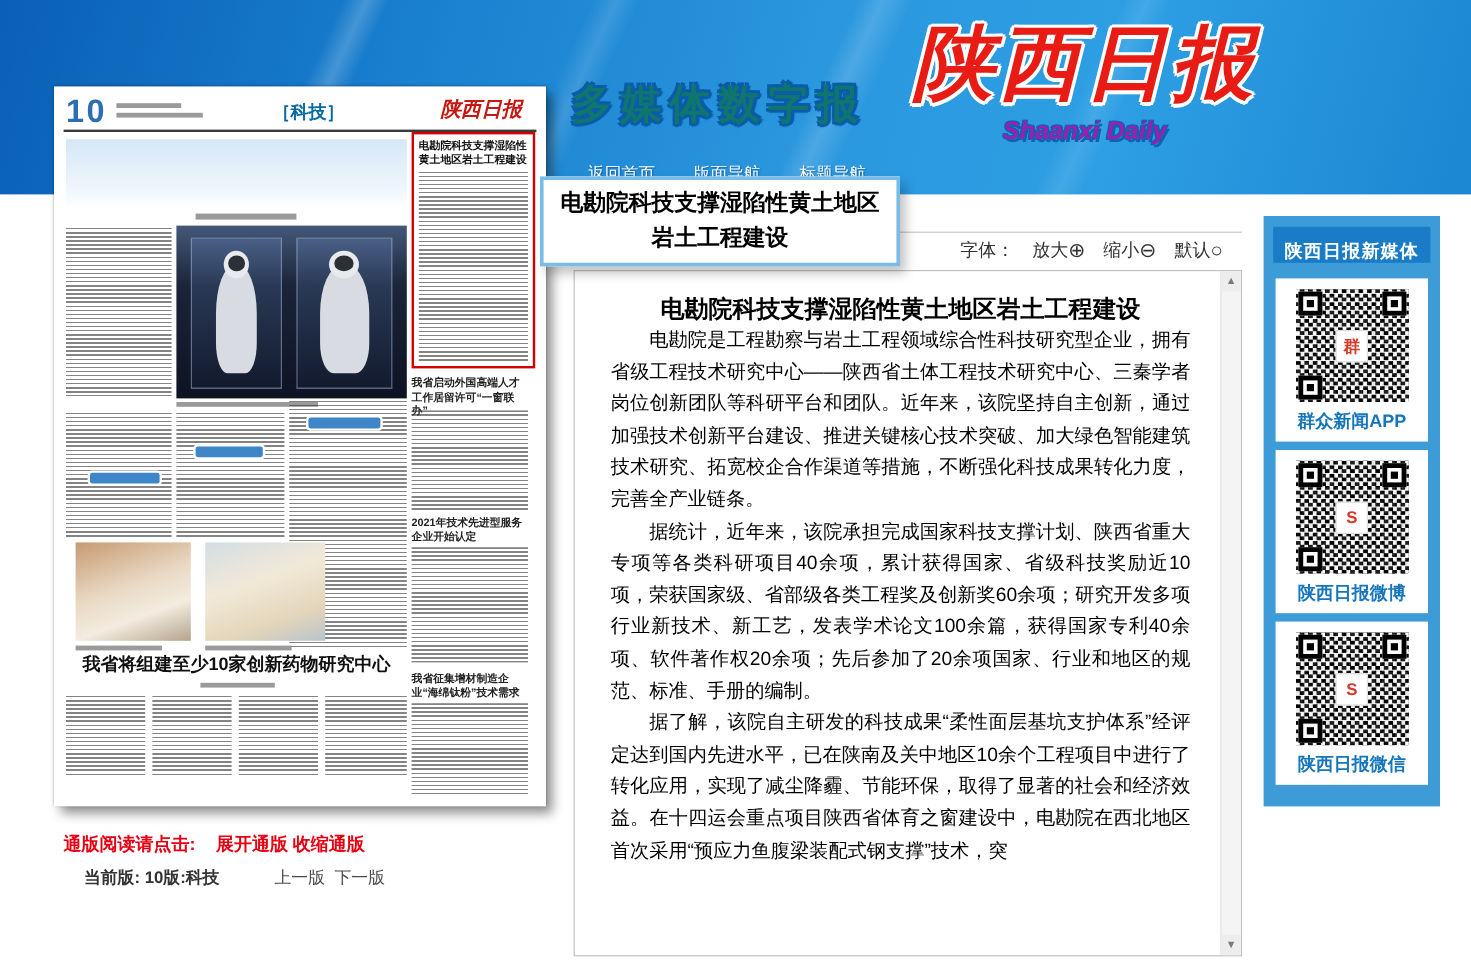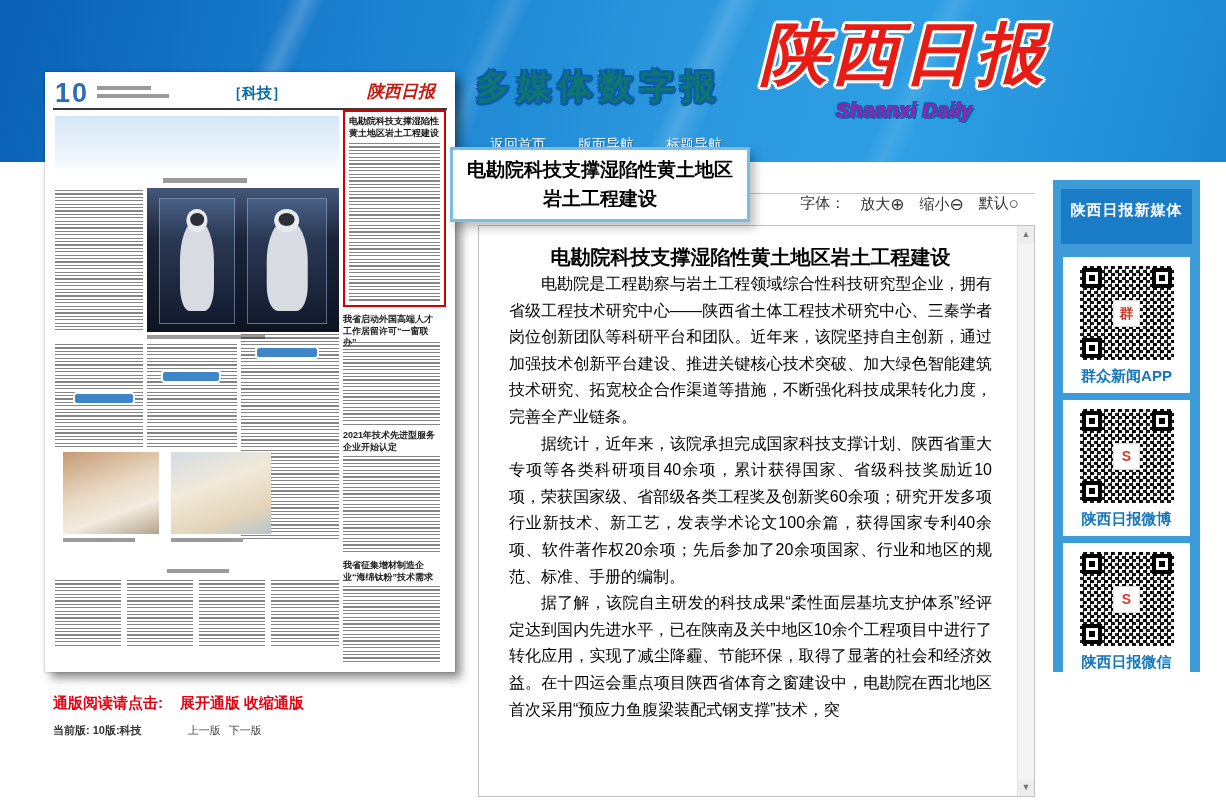--- a/index.html
+++ b/index.html
@@ -68,21 +68,21 @@
   .rc-title { left:298px; width:97px; font-size:9px; line-height:11.5px; font-weight:bold; color:#222; }
 
   
   .tooltip { position:absolute; left:450px; top:147px; width:300px; background:#fff;
     border:3px solid #79bde6; box-shadow:5px 6px 9px rgba(0,0,0,.25); z-index:50;
     text-align:center; font-weight:bold; font-size:19px; line-height:29px; color:#000;
     padding:5px 12px 6px; }
 
   
   .font-bar { position:absolute; left:478px; top:193px; width:557px; height:30px;
-    border-top:1px solid #c6c6c6; display:flex; align-items:flex-start; justify-content:flex-end;
+    border-top:1px solid #c6c6c6; display:flex; align-items:center; justify-content:flex-end;
     gap:15px; padding-right:16px; font-size:15px; color:#333; z-index:4; }
   .font-bar .ctl { cursor:pointer; white-space:nowrap; }
   .font-bar .ic { font-size:17px; vertical-align:-1px; }
 
   
   .panel { position:absolute; left:478px; top:225px; width:557px; height:572px;
     border:1px solid #c2c2c2; background:#fff; z-index:4; overflow:hidden; }
   .panel-content { position:absolute; left:0; top:0; right:18px; bottom:0;
     padding:0 24px 0 30px; overflow:hidden; }
   .art-title { margin-top:18px; text-align:center; font-size:20px; font-weight:bold; color:#000; }
@@ -92,41 +92,41 @@
   .sb { position:absolute; top:0; right:0; width:17px; height:100%; background:#f4f4f4;
     border-left:1px solid #e2e2e2; }
   .sb-btn { position:absolute; left:0; width:100%; height:17px; background:#ededed;
     color:#7a7a7a; font-size:9px; line-height:17px; text-align:center; cursor:pointer; }
   .sb-up { top:0; } .sb-down { bottom:0; }
 
   
   .media { position:absolute; left:1053px; top:180px; width:147px; height:492px;
     background:#3d9bd8; z-index:5; }
   .media-head { margin:9px 8px 13px; background:#1a7cc6; color:#fff; font-size:15px;
-    font-weight:bold; text-align:center; height:55px; line-height:42px; letter-spacing:1px; }
+    font-weight:bold; text-align:center; height:30px; line-height:42px; letter-spacing:1px; }
   .media-card { margin:0 10px 7px; background:#fff; padding:9px 0 7px; text-align:center;
     position:relative; }
   .qr { width:94px; height:94px; margin:0 auto; position:relative;
     background:
       repeating-conic-gradient(rgba(0,0,0,.88) 0% 25%, rgba(255,255,255,.92) 0% 50%),
       repeating-conic-gradient(#000 0% 25%, #fff 0% 50%);
     background-size:7px 7px, 11px 11px; }
   .qr i { position:absolute; width:20px; height:20px; border:4px solid #000; background:#fff; }
   .qr i::after { content:""; position:absolute; inset:3px; background:#000; }
   .qr .c-tl { left:2px; top:2px; } .qr .c-tr { right:2px; top:2px; } .qr .c-bl { left:2px; bottom:2px; }
   .qr b { position:absolute; inset:0; margin:auto; width:27px; height:27px; background:#fff;
     border:1px solid #ddd; color:#d43a2a; font-size:14px; line-height:25px; text-align:center;
     font-weight:bold; font-style:normal; }
   .media-cap { margin-top:7px; font-size:15px; font-weight:bold; color:#1576bb; }
 
   
   .pager1 { position:absolute; left:53px; top:694px; font-size:15px; font-weight:bold;
     color:#e60012; display:flex; }
   .pager1 .lnk { cursor:pointer; }
-  .pager2 { position:absolute; left:53px; top:723px; font-size:11px; color:#333;
+  .pager2 { position:absolute; left:70px; top:723px; font-size:14px; color:#333;
     font-weight:bold; display:flex;text-align:center; }
   .pager2 .pn { color:#4a4a4a; font-weight:normal; cursor:pointer; }
 </style>
 </head>
 <body>
 
 <div class="banner"></div>
 <div class="site-title">多媒体数字报</div>
 <div class="banner-nav">
   <span>返回首页</span>
@@ -165,20 +165,21 @@
   <div class="tl" style="left:196px;top:262px;width:98px;height:206px;"></div>
   <div class="pill" style="left:30px;top:322px;width:58px;"></div>
   <div class="pill" style="left:118px;top:300px;width:56px;"></div>
   <div class="pill" style="left:212px;top:276px;width:60px;"></div>
 
   <div class="photo-cls1"></div>
   <div class="photo-cls2"></div>
   <div class="bar" style="left:18px;top:466px;width:72px;height:4px;"></div>
   <div class="bar" style="left:126px;top:466px;width:72px;height:4px;"></div>
 
+  <div class="bottom-headline">我省将组建至少10家创新药物研究中心</div>
   <div class="bar" style="left:122px;top:497px;width:62px;height:4px;"></div>
   <div class="tl" style="left:10px;top:508px;width:66px;height:68px;"></div>
   <div class="tl" style="left:82px;top:508px;width:66px;height:68px;"></div>
   <div class="tl" style="left:154px;top:508px;width:66px;height:68px;"></div>
   <div class="tl" style="left:226px;top:508px;width:68px;height:68px;"></div>
 
   <div class="hl-box">
     <div class="hl-title">电勘院科技支撑湿陷性</div>
     <div class="hl-title">黄土地区岩土工程建设</div>
     <span class="tl hl-text"></span>

